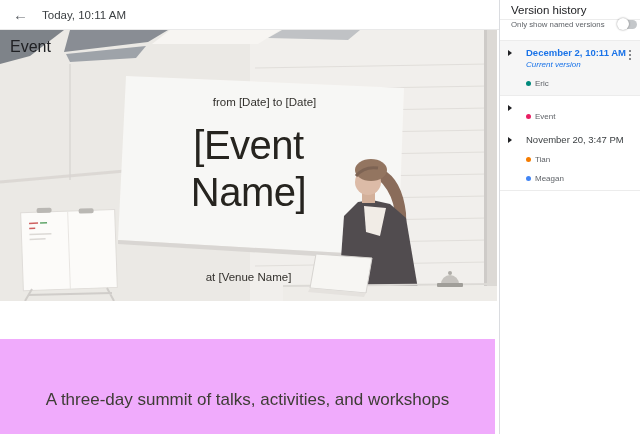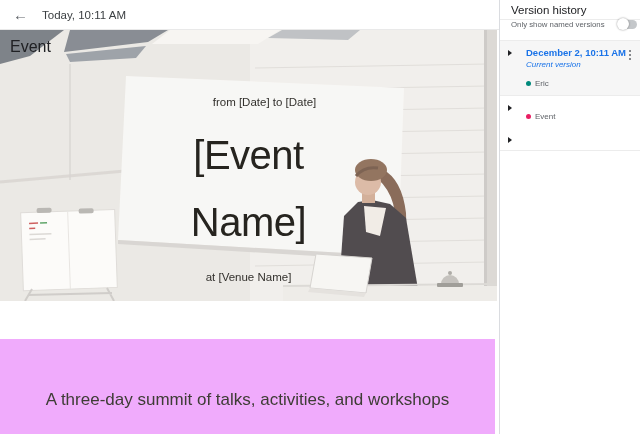--- a/index.html
+++ b/index.html
@@ -18,21 +18,21 @@
   .photo { position:absolute; left:0; top:0; }
   .site-logo { position:absolute; left:10px; top:8px; font-size:16px; color:#202124; z-index:3; }
   .site-nav { position:absolute; top:12px; right:9px; display:flex; align-items:center; gap:14px; z-index:3; }
   .nav-item { position:relative; font-size:9.5px; font-weight:700; color:#202124; letter-spacing:.2px; cursor:pointer; }
   .nav-underline { position:absolute; left:-2px; right:-2px; top:16px; height:3px; }
   .nav-search { width:11px; height:11px; cursor:pointer; display:block; }
 
   .hero-dates { position:absolute; top:66px; left:0; width:100%; text-align:center;
                 font-size:11.5px; color:#33312d; z-index:2;margin-left:16px; }
   .hero-title { position:absolute; top:92px; left:50%; transform:translateX(-50%); width:220px;
-                text-align:center; font-size:40px; font-weight:400; line-height:67px;
+                text-align:center; font-size:40px; font-weight:400; line-height:47px;
                 letter-spacing:-.5px; color:#26241f; z-index:2; }
   .hero-venue { position:absolute; top:199px; left:0; width:100%; text-align:center;
                 font-size:11.5px; color:#33312d; z-index:2;margin-top:42px; }
 
   .band { position:absolute; left:0; top:271px; width:495px; height:133px; z-index:2; }
   .tagline { position:absolute; top:51px; left:0; width:100%; text-align:center;
              font-size:17px; color:#3e3c35; }
   .rsvp { position:absolute; top:99px; left:50%; transform:translateX(-50%); width:64px; height:27px;
           background:#fff; border:none; border-radius:2px; font-family:inherit; font-size:8.5px;
           font-weight:700; letter-spacing:.7px; color:#202124; cursor:pointer;
@@ -185,15 +185,26 @@
       <div class="v-body">
         <div class="author">
           <span class="dot" style="background: rgb(233, 30, 99);"></span>
           <span>Event</span>
         </div>
       </div>
     </div>
 
     <div class="version last">
       <span class="tri"></span>
+      <div class="v-body">
+        <div class="v-date">November 20, 3:47 PM</div>
+        <div class="author">
+          <span class="dot" style="background: rgb(245, 124, 0);"></span>
+          <span>Tian</span>
+        </div>
+        <div class="author">
+          <span class="dot" style="background: rgb(66, 133, 244);"></span>
+          <span>Meagan</span>
+        </div>
+      </div>
     </div>
   </aside>
 </div>
 
 </body></html>

